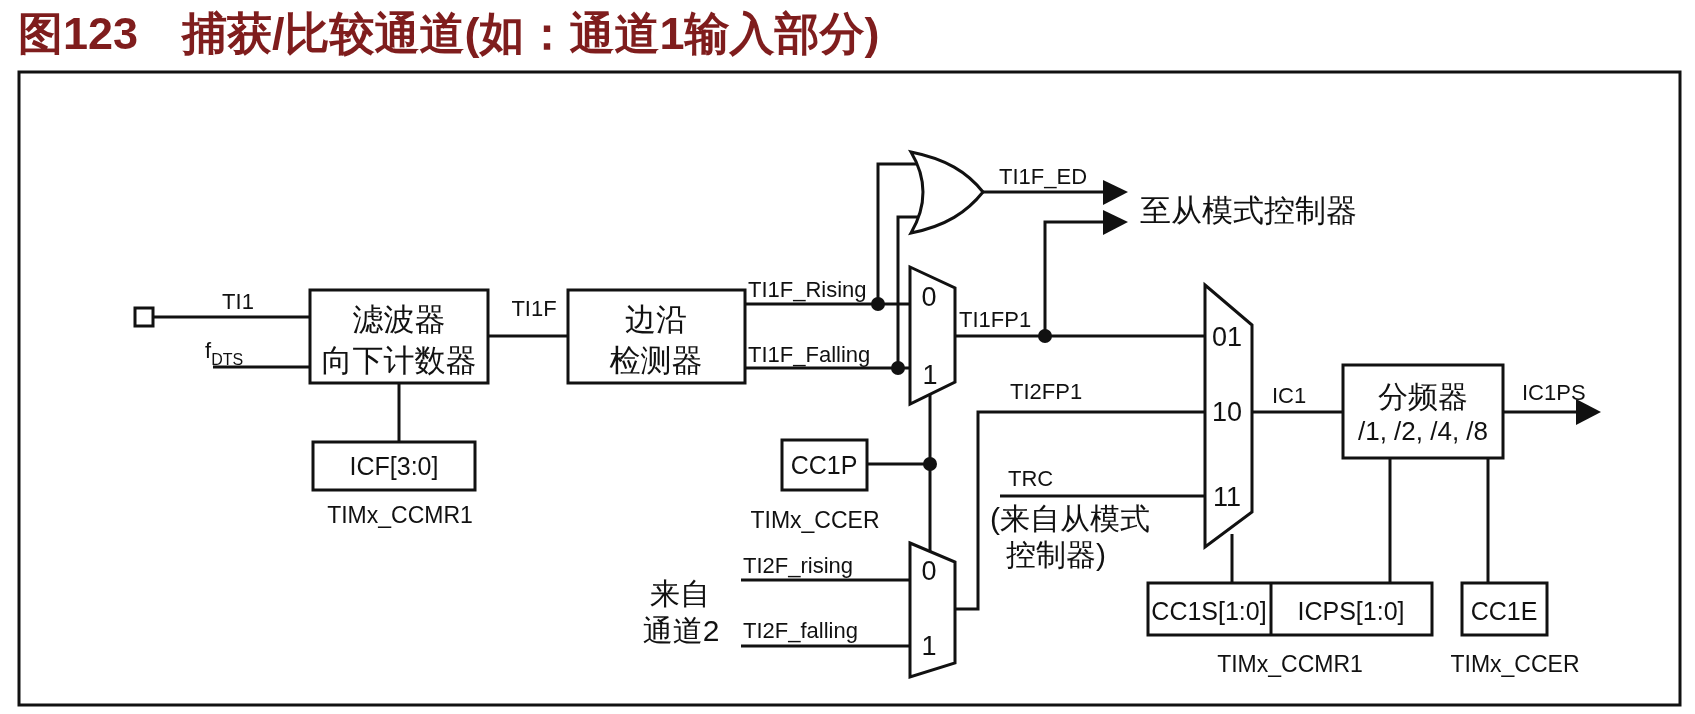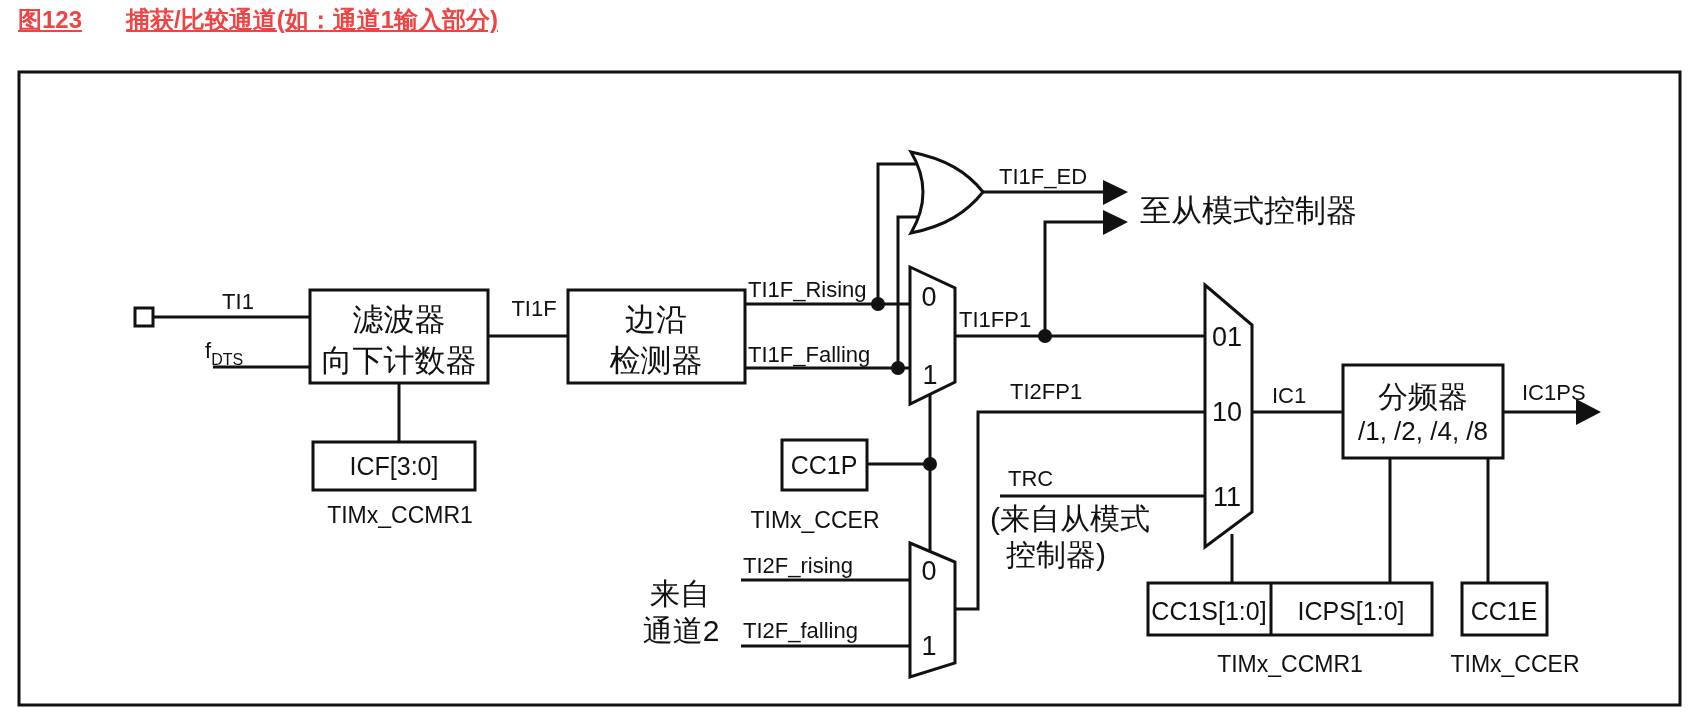--- a/index.html
+++ b/index.html
@@ -12,25 +12,24 @@
     width: 1695px;
     height: 714px;
     background: #ffffff;
     font-family: "Liberation Sans", sans-serif;
     overflow: hidden;
   }
   .fig-title {
     position: absolute;
     left: 18px;
     top: 4px;
-    font-size: 24px;
+    font-size: 45px;
     font-weight: bold;
-    color: #ef4444;
+    color: #7f1d1d;
     white-space: nowrap;
-    text-decoration: underline;
   }
   .fig-title .fig-name {
     margin-left: 44px;
   }
   svg {
     position: absolute;
     left: 0;
     top: 0;
   }
   .wire    { stroke: #111111; stroke-width: 3; fill: none; }

